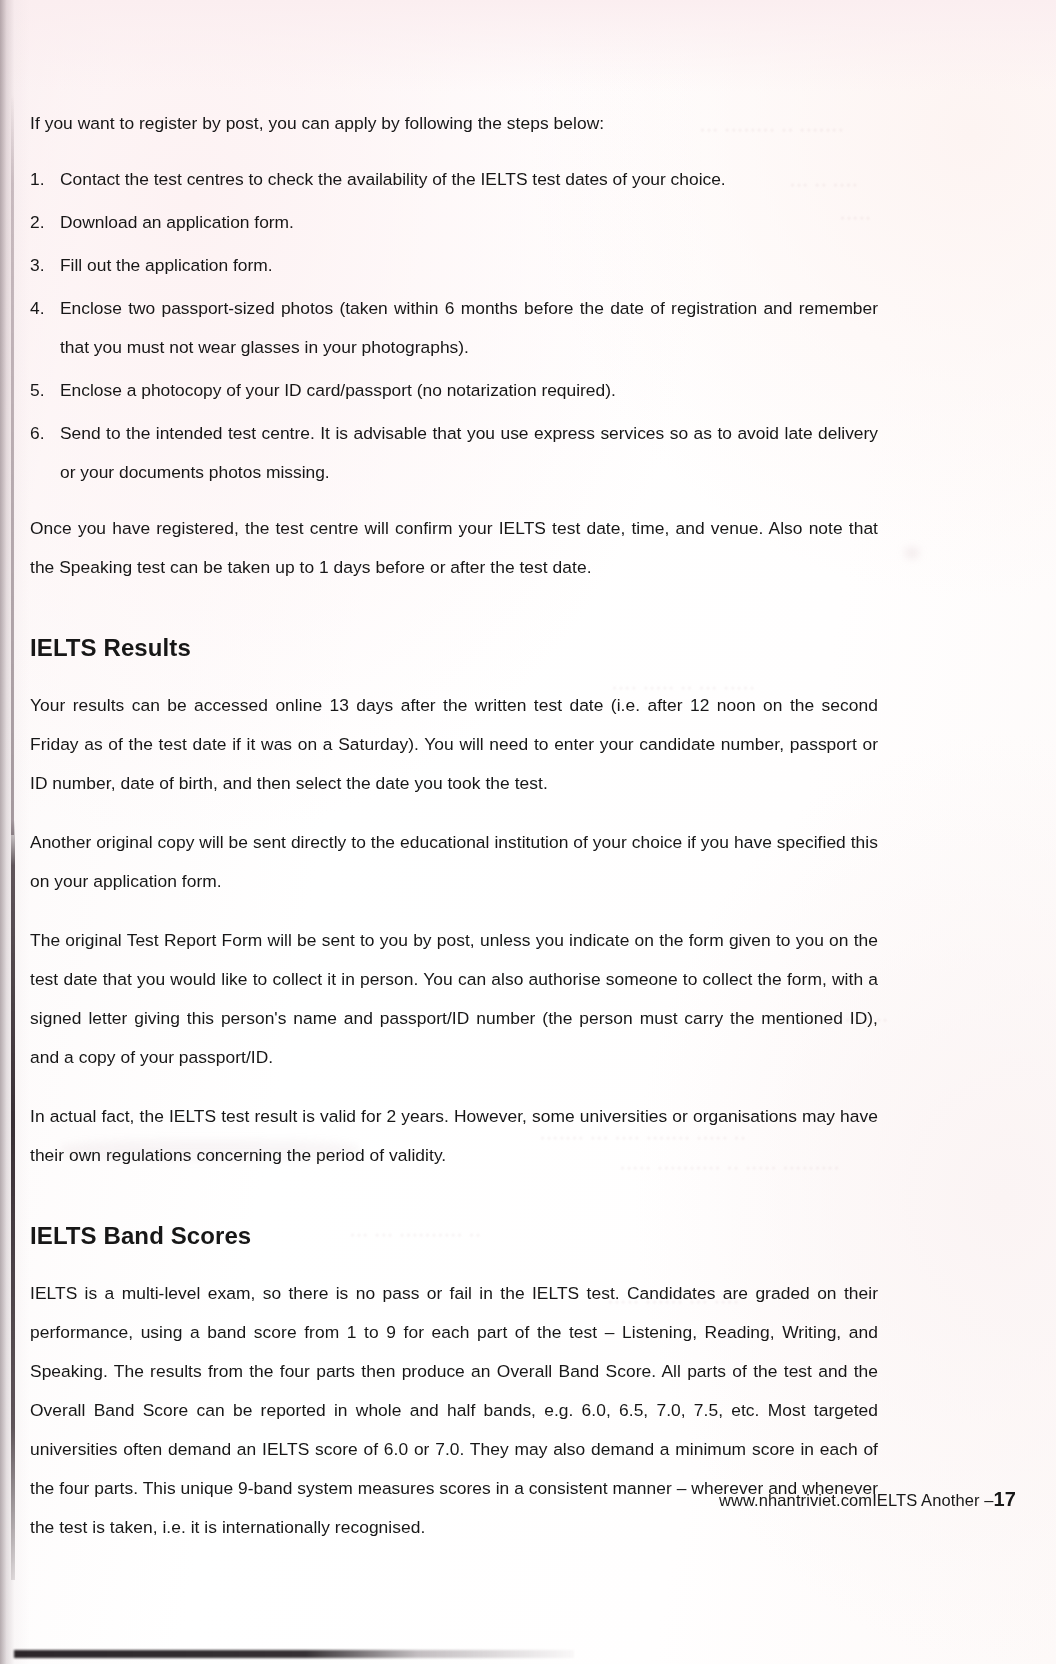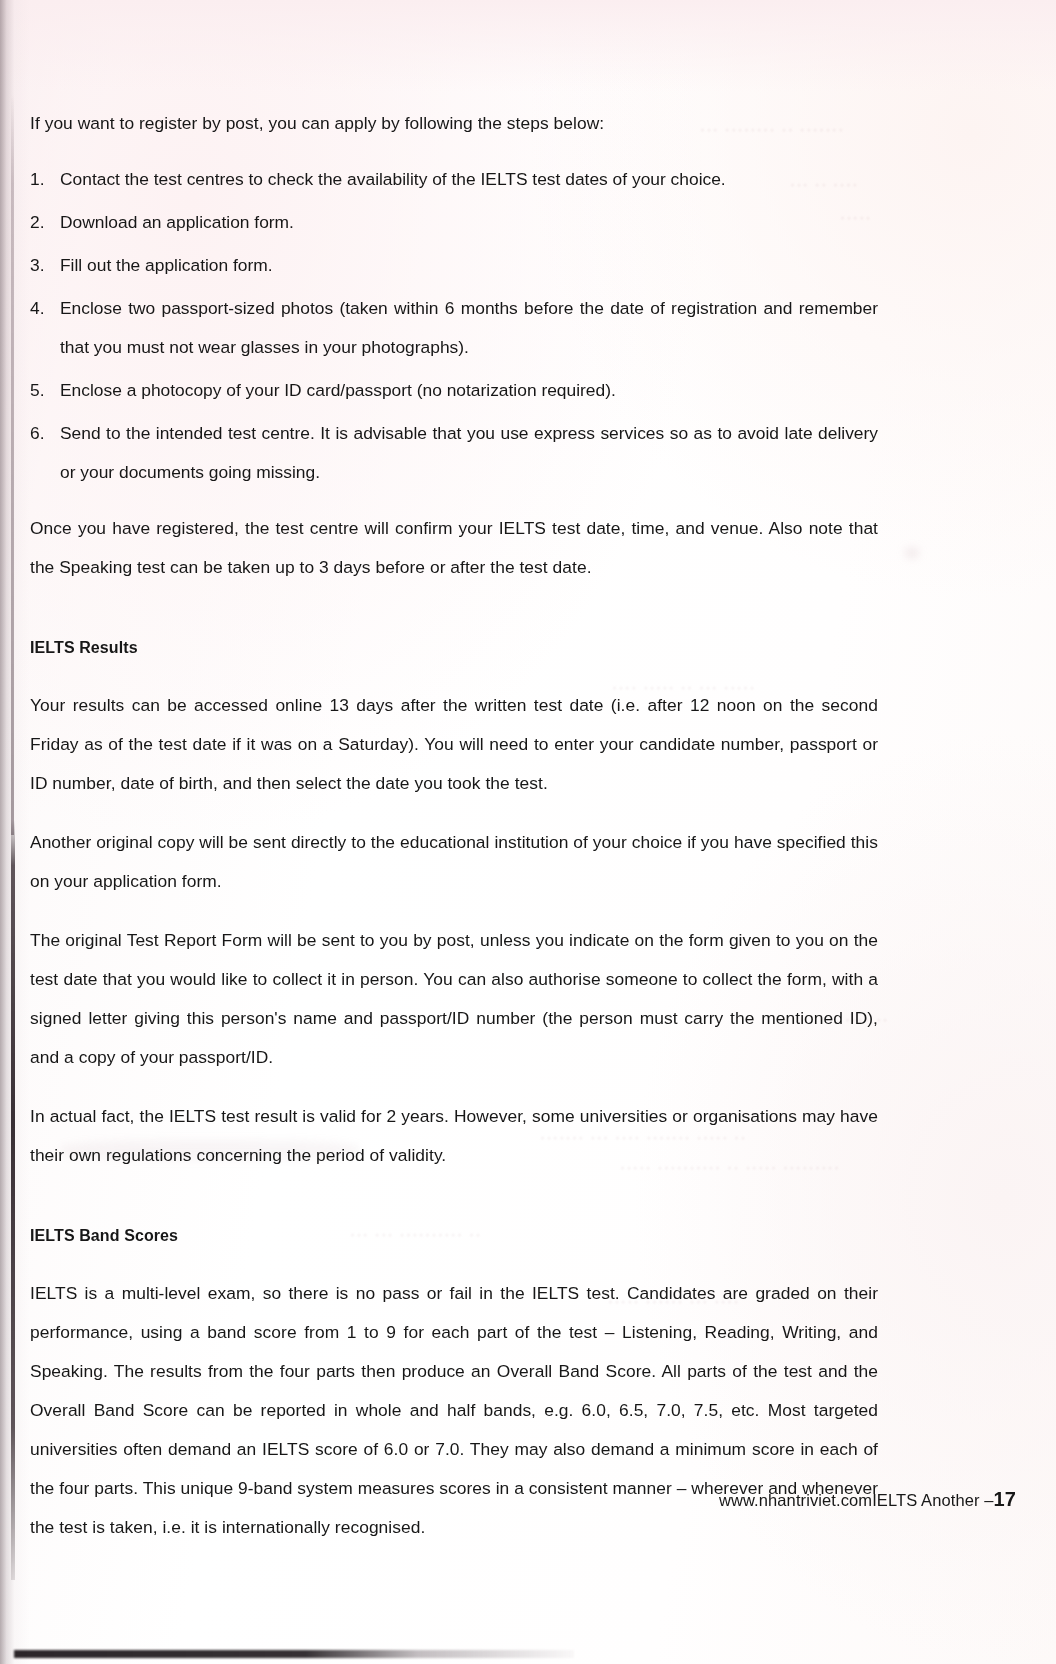--- a/index.html
+++ b/index.html
@@ -130,21 +130,21 @@
     left: 0;
     top: 0;
     width: 26px;
     text-align: left;
     font-size: 17.4px;
   }
   .step.single {
     text-align: left;
   }
   h2.section-head {
-    font-size: 16px;
+    font-size: 24px;
     font-weight: bold;
     letter-spacing: 0.1px;
     margin: 46px 0 23px 0;
     line-height: 30px;
   }
   .sec-gap-top { margin-top: 62px; }
 
   
   .footer {
     position: absolute;
@@ -215,25 +215,25 @@
       <li class="step">
         <span class="num">4.</span>
         <span>Enclose two passport-sized photos (taken within 6 months before the date of registration and remember that you must not wear glasses in your photographs).</span>
       </li>
       <li class="step single">
         <span class="num">5.</span>
         <span>Enclose a photocopy of your ID card/passport (no notarization required).</span>
       </li>
       <li class="step">
         <span class="num">6.</span>
-        <span>Send to the intended test centre. It is advisable that you use express services so as to avoid late delivery or your documents going missing.</span>
+        <span>Send to the intended test centre. It is advisable that you use express services so as to avoid late delivery or your documents photos missing.</span>
       </li>
     </ol>
 
-    <p class="para">Once you have registered, the test centre will confirm your IELTS test date, time, and venue. Also note that the Speaking test can be taken up to 3 days before or after the test date.</p>
+    <p class="para">Once you have registered, the test centre will confirm your IELTS test date, time, and venue. Also note that the Speaking test can be taken up to 1 days before or after the test date.</p>
 
     <h2 class="section-head">IELTS Results</h2>
     <p class="para">Your results can be accessed online 13 days after the written test date (i.e. after 12 noon on the second Friday as of the test date if it was on a Saturday). You will need to enter your candidate number, passport or ID number, date of birth, and then select the date you took the test.</p>
     <p class="para">Another original copy will be sent directly to the educational institution of your choice if you have specified this on your application form.</p>
     <p class="para">The original Test Report Form will be sent to you by post, unless you indicate on the form given to you on the test date that you would like to collect it in person. You can also authorise someone to collect the form, with a signed letter giving this person's name and passport/ID number (the person must carry the mentioned ID), and a copy of your passport/ID.</p>
     <p class="para">In actual fact, the IELTS test result is valid for 2 years. However, some universities or organisations may have their own regulations concerning the period of validity.</p>
 
     <h2 class="section-head sec-gap-top">IELTS Band Scores</h2>
     <p class="para">IELTS is a multi-level exam, so there is no pass or fail in the IELTS test. Candidates are graded on their performance, using a band score from 1 to 9 for each part of the test – Listening, Reading, Writing, and Speaking. The results from the four parts then produce an Overall Band Score. All parts of the test and the Overall Band Score can be reported in whole and half bands, e.g. 6.0, 6.5, 7.0, 7.5, etc. Most targeted universities often demand an IELTS score of 6.0 or 7.0. They may also demand a minimum score in each of the four parts. This unique 9-band system measures scores in a consistent manner – wherever and whenever the test is taken, i.e. it is internationally recognised.</p>
 

